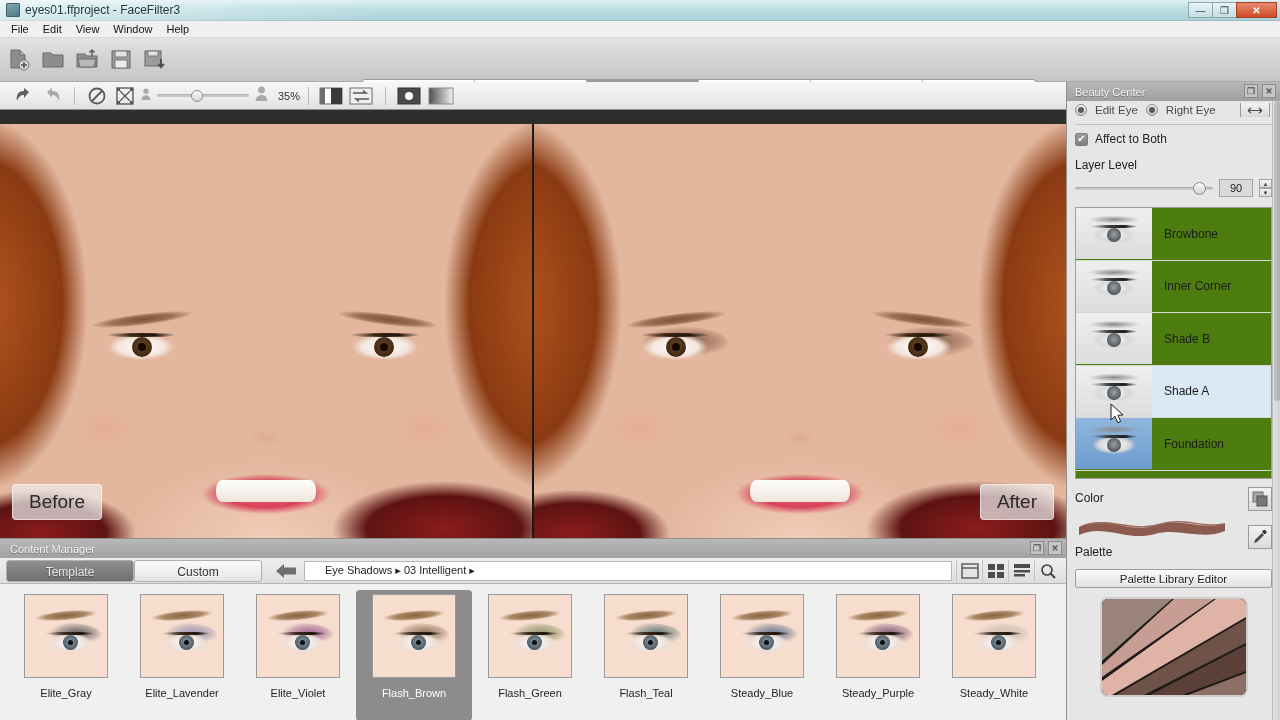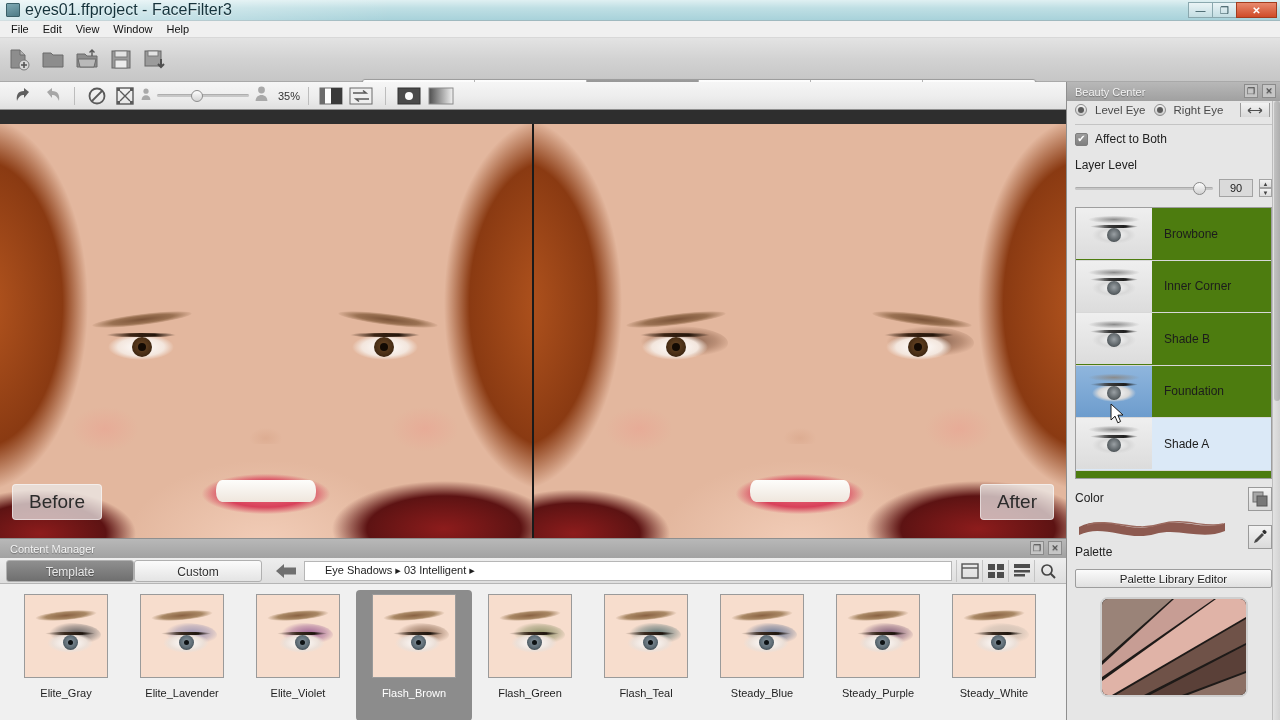--- a/index.html
+++ b/index.html
@@ -24,21 +24,21 @@
     background: linear-gradient(100deg, rgba(255,255,255,.55), rgba(255,255,255,0) 70%);
     pointer-events:none;
   }
   .app-icon {
     width: 14px; height: 14px; margin-left: 6px; margin-right: 5px;
     background: linear-gradient(160deg,#7fa9b3,#4e7b86);
     border: 1px solid #3b6068; border-radius: 1px;
     position: relative; z-index: 2;
   }
   .title-text {
-    font-size: 16px; color: #15333b; z-index: 2; position: relative;
+    font-size: 12px; color: #15333b; z-index: 2; position: relative;
     text-shadow: 0 1px 0 rgba(255,255,255,.6);
   }
   .wincontrols { position: absolute; right: 3px; top: 2px; display: flex; gap: 0; z-index: 3; }
   .wc {
     width: 25px; height: 16px; border: 1px solid #8aa8ae;
     background: linear-gradient(180deg,#eaf4f6,#c3dde2);
     display: flex; align-items: center; justify-content: center;
     font-size: 10px; color: #2a4a52; margin-left: -1px;
   }
   .wc.close {
@@ -804,21 +804,21 @@
       <div class="btns">
         <div class="cm-tbtn">❐</div>
         <div class="cm-tbtn">✕</div>
       </div>
     </div>
 
     <div class="rp-body">
 
       <div class="eye-row">
         <span class="radio on"></span>
-        <span>Level Eye</span>
+        <span>Edit Eye</span>
         <span class="radio on"></span>
         <span>Right Eye</span>
         <span class="eye-resize">
           <svg width="22" height="9" viewBox="0 0 22 9">
               <path d="M4 4.5h14M4 4.5l3-2.5M4 4.5l3 2.5M18 4.5l-3-2.5M18 4.5l-3 2.5" stroke="#4f4f4f" stroke-width="1.2" fill="none"></path>
             </svg>
         </span>
       </div>
 
       <div class="hr"></div>
@@ -865,39 +865,39 @@
         <div class="layer-item">
           <div class="layer-thumb">
             <div class="lt-brow"></div>
             <div class="lt-eye">
                 <div class="lt-iris"></div>
               </div>
             <div class="lt-lash"></div>
           </div>
           <div class="layer-label">Shade B</div>
         </div>
+        <div class="layer-item selected">
+          <div class="layer-thumb">
+            <div class="lt-brow"></div>
+            <div class="lt-eye">
+                <div class="lt-iris"></div>
+              </div>
+            <div class="lt-lash"></div>
+          </div>
+          <div class="layer-label">Shade A</div>
+        </div>
         <div class="layer-item">
           <div class="layer-thumb blue">
             <div class="lt-brow"></div>
             <div class="lt-eye">
                 <div class="lt-iris"></div>
               </div>
             <div class="lt-lash"></div>
           </div>
           <div class="layer-label">Foundation</div>
-        </div>
-        <div class="layer-item selected">
-          <div class="layer-thumb">
-            <div class="lt-brow"></div>
-            <div class="lt-eye">
-                <div class="lt-iris"></div>
-              </div>
-            <div class="lt-lash"></div>
-          </div>
-          <div class="layer-label">Shade A</div>
         </div>
       </div>
 
       <div class="color-sec">
         <div class="sq-btn" style="top:-4px">
           <svg width="16" height="16" viewBox="0 0 16 16">
               <rect x="1" y="1" width="10" height="10" fill="#a8a8a8" stroke="#6f6f6f"></rect>
               <rect x="5" y="5" width="10" height="10" fill="#787878" stroke="#555"></rect>
             </svg>
         </div>

